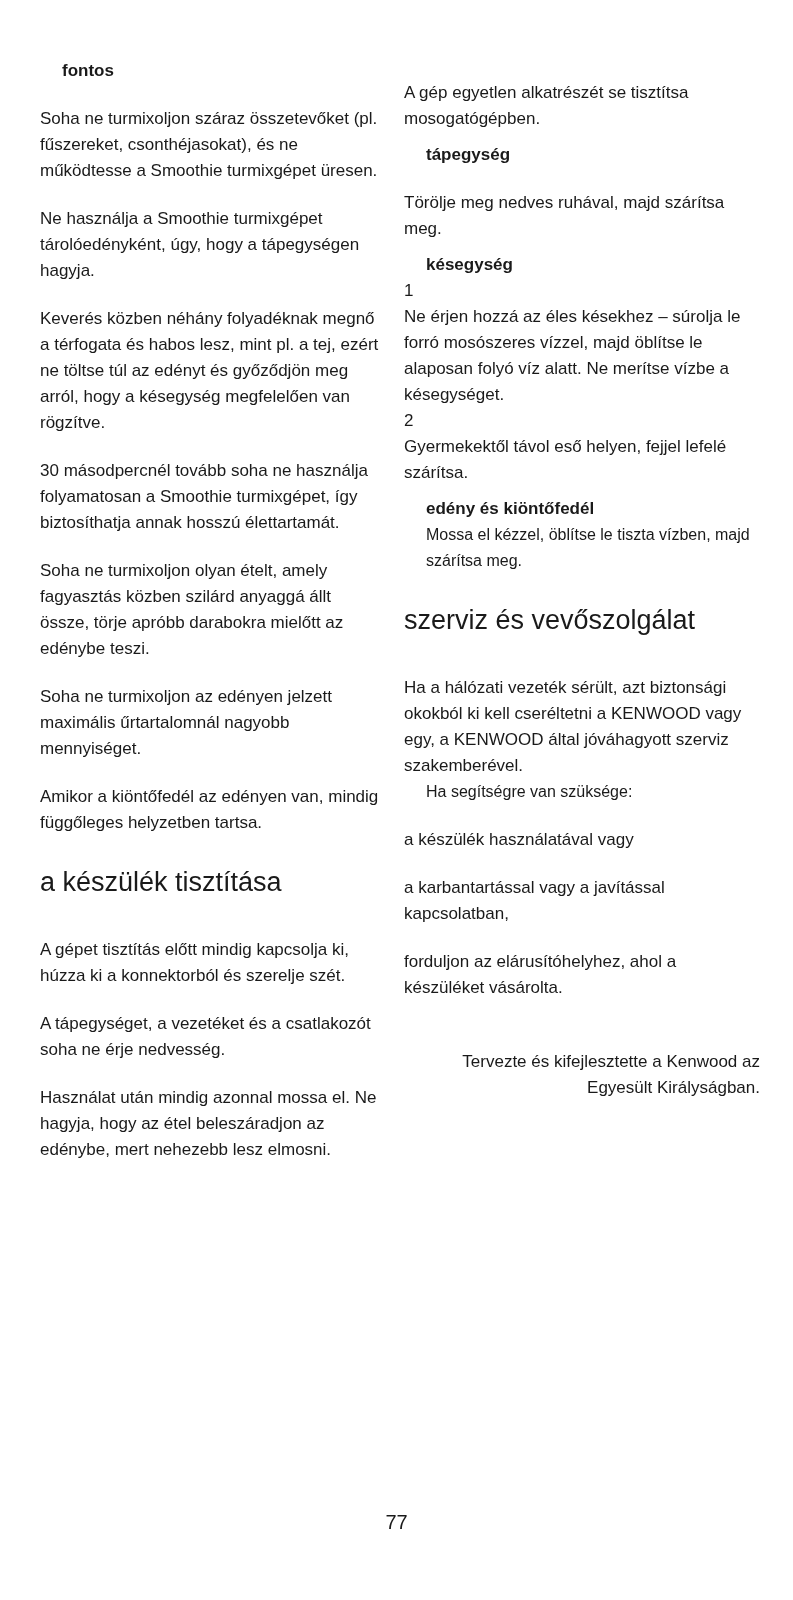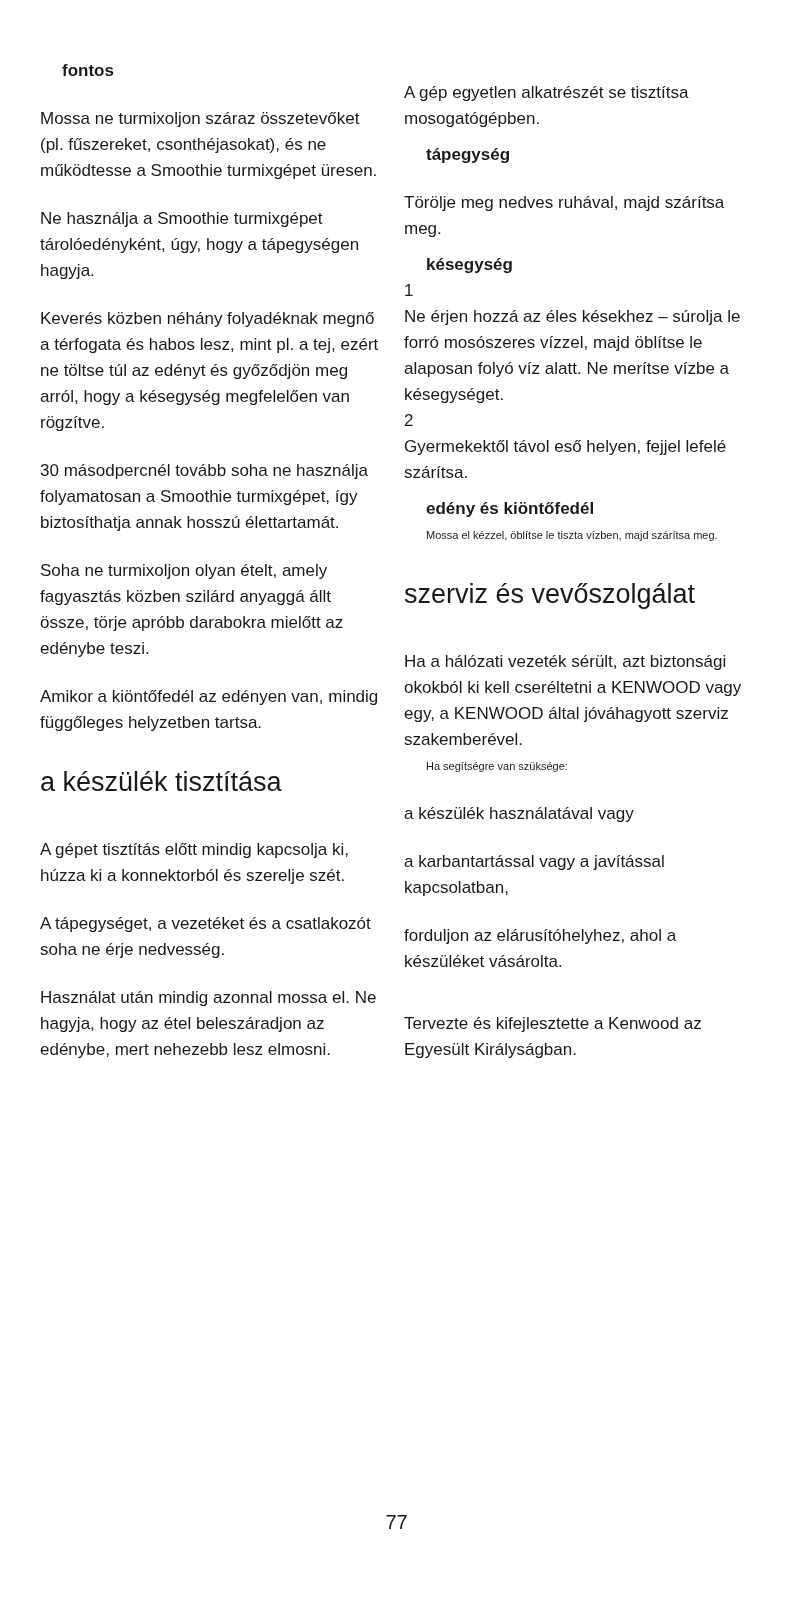--- a/index.html
+++ b/index.html
@@ -52,25 +52,25 @@
 
   .heading {
     font-size: 27px;
     line-height: 37px;
     font-weight: normal;
     margin: 28px 0 14px 0;
   }
 
   .plain {
     padding-left: 22px;
-    font-size: 11px;
+    font-size: 16px;
     line-height: 26px;
   }
   .small-gap { }
-  .gap-above { margin-top: 14px; }
+  .gap-above { margin-top: 26px; text-align: right; }
 
   .page-number {
     position: absolute;
     left: 0;
     right: 0;
     bottom: 66px;
     text-align: center;
     font-size: 20px;
     color: #1a1a1a;
   }
@@ -80,21 +80,21 @@
 
 <div class="page">
   <div class="columns">
 
     <div class="col-left">
 
       <div class="subheading first">fontos</div>
 
       <div class="item">
         <span class="marker"><span class="dot"></span></span>
-        <span class="text">Mossa ne turmixoljon száraz összetevőket (pl. fűszereket, csonthéjasokat), és ne működtesse a Smoothie turmixgépet üresen.</span>
+        <span class="text">Soha ne turmixoljon száraz összetevőket (pl. fűszereket, csonthéjasokat), és ne működtesse a Smoothie turmixgépet üresen.</span>
       </div>
 
       <div class="item">
         <span class="marker"><span class="dot"></span></span>
         <span class="text">Ne használja a Smoothie turmixgépet tárolóedényként, úgy, hogy a tápegységen hagyja.</span>
       </div>
 
       <div class="item">
         <span class="marker"><span class="dot"></span></span>
         <span class="text">Keverés közben néhány folyadéknak megnő a térfogata és habos lesz, mint pl. a tej, ezért ne töltse túl az edényt és győződjön meg arról, hogy a késegység megfelelően van rögzítve.</span>
@@ -103,20 +103,24 @@
       <div class="item">
         <span class="marker"><span class="dot"></span></span>
         <span class="text">30 másodpercnél tovább soha ne használja folyamatosan a Smoothie turmixgépet, így biztosíthatja annak hosszú élettartamát.</span>
       </div>
 
       <div class="item">
         <span class="marker"><span class="dot"></span></span>
         <span class="text">Soha ne turmixoljon olyan ételt, amely fagyasztás közben szilárd anyaggá állt össze, törje apróbb darabokra mielőtt az edénybe teszi.</span>
       </div>
 
+      <div class="item">
+        <span class="marker"><span class="dot"></span></span>
+        <span class="text">Soha ne turmixoljon az edényen jelzett maximális űrtartalomnál nagyobb mennyiséget.</span>
+      </div>
 
       <div class="item">
         <span class="marker"><span class="dot"></span></span>
         <span class="text">Amikor a kiöntőfedél az edényen van, mindig függőleges helyzetben tartsa.</span>
       </div>
 
       <div class="heading">a készülék tisztítása</div>
 
       <div class="item">
         <span class="marker"><span class="dot"></span></span>

